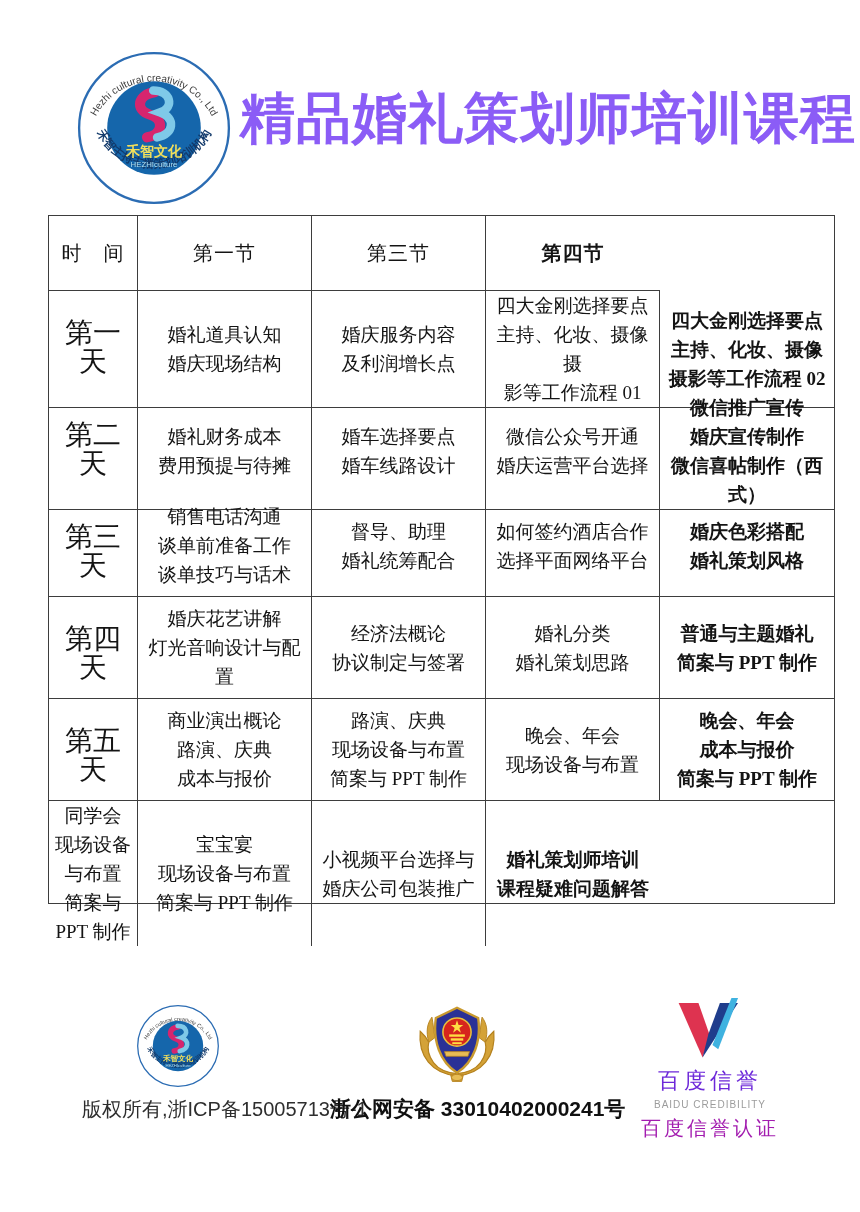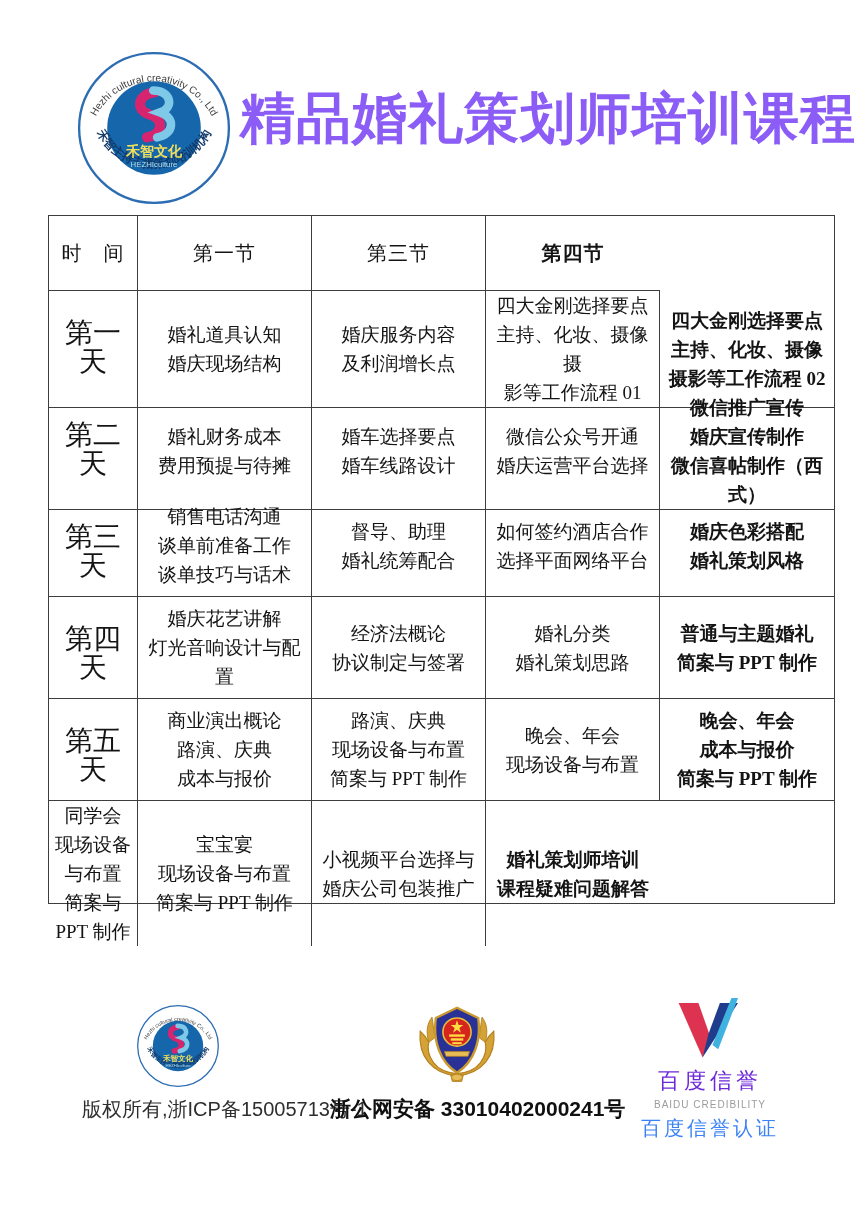--- a/index.html
+++ b/index.html
@@ -49,21 +49,21 @@
   .police-record {
     position:absolute; left:330px; top:1095px; width:255px; text-align:right;
     font-family:"Liberation Sans","DejaVu Sans",sans-serif;
     font-size:21px; font-weight:bold; color:#101010; white-space:nowrap;
   }
   .baidu-block { position:absolute; left:628px; top:998px; width:164px; text-align:center;
     font-family:"Liberation Sans","DejaVu Sans",sans-serif; }
   .baidu-v { width:84px; height:66px; display:block; margin:0 auto; }
   .baidu-cn { font-size:22px; color:#6d28d9; letter-spacing:4px; margin-top:2px; }
   .baidu-en { font-size:10px; color:#9c9c9c; letter-spacing:1px; margin-top:3px; }
-  .baidu-cert { font-size:20px; color:#3b82f6; letter-spacing:3px; margin-top:5px; }
+  .baidu-cert { font-size:20px; color:#a21caf; letter-spacing:3px; margin-top:5px; }
 </style>
 </head>
 <body>
 
 <div class="page">
 
   <svg class="header-logo" viewBox="0 0 200 200">
     <defs>
       <path id="lgA-top" d="M 18,106 A 84,84 0 0 1 182,106"></path>
       <path id="lgA-bot" d="M 22,94 A 82,82 0 0 0 178,94"></path>

